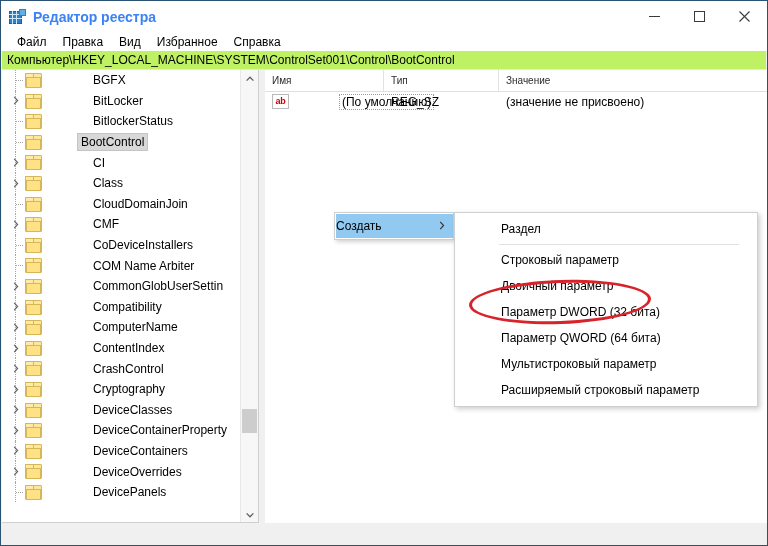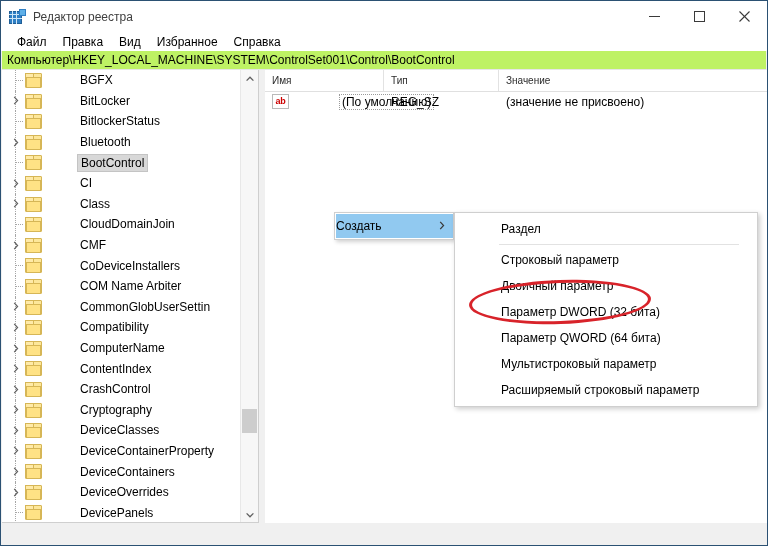--- a/index.html
+++ b/index.html
@@ -36,21 +36,21 @@
     background:
       linear-gradient(to right,transparent 3px,#cfe6f7 3px,#cfe6f7 4px,transparent 4px),
       linear-gradient(to right,transparent 7px,#cfe6f7 7px,#cfe6f7 8px,transparent 8px),
       linear-gradient(to bottom,transparent 3px,#cfe6f7 3px,#cfe6f7 4px,transparent 4px),
       linear-gradient(to bottom,transparent 7px,#cfe6f7 7px,#cfe6f7 8px,transparent 8px);
   }
   .app-icon .spark{
     position:absolute;right:-1px;top:0px;width:5px;height:5px;
     background:#5fb0e8;border:1px solid #2f7fc4;
   }
-  .title-text{font-size:12px;color:#404040;}
+  .title-text{font-size:14px;color:#3b82f6;font-weight:bold;}
 
   .wincontrols{position:absolute;right:0;top:0;height:31px;display:flex;}
   .wc{width:45px;height:31px;display:flex;align-items:center;justify-content:center;}
   .wc svg{display:block;}
 
   
   .menubar{
     position:absolute;left:0;top:31px;width:766px;height:19px;
     background:#ffffff;display:flex;align-items:center;
     padding-left:8px;box-sizing:border-box;
@@ -103,21 +103,21 @@
     background:#fde79a;border:1px solid #d6b656;border-radius:1px;
   }
   .folder .tab{
     position:absolute;left:0;top:0;width:7px;height:3px;
     background:#ffeaa8;border:1px solid #d6b656;border-bottom:none;
   }
   .folder .front{
     position:absolute;left:1px;top:4px;width:13px;height:9px;
     background:#ffe285;border:1px solid #d6b656;
   }
-  .tnode .lbl{margin-left:0;}
+  .tnode .lbl{margin-left:13px;}
   .tnode.sel .lbl{
     background:#d8d8d8;border:1px solid #c4c4c4;
     padding:0 3px;margin-left:-3px;line-height:16px;
   }
 
   
   .vsb{
     position:absolute;right:0;top:0;width:17px;height:453px;
     background:#f7f7f7;border-left:1px solid #e8e8e8;
   }
@@ -290,34 +290,20 @@
           </div>
           <div class="tnode">
             <span class="guide"></span>
             <span class="guide-h"></span>
             <span class="folder">
               <span class="back"></span>
               <span class="tab"></span>
               <span class="front"></span>
             </span>
             <span class="lbl">BitlockerStatus</span>
-          </div>
-          <div class="tnode">
-            <span class="guide"></span>
-            <span class="arrow">
-              <svg width="6" height="9" viewBox="0 0 6 9">
-                <path d="M1.2 0.8 L4.6 4.5 L1.2 8.2" fill="none" stroke="#606060" stroke-width="1.2"></path>
-              </svg>
-            </span>
-            <span class="folder">
-              <span class="back"></span>
-              <span class="tab"></span>
-              <span class="front"></span>
-            </span>
-            <span class="lbl">Bluetooth</span>
           </div>
           <div class="tnode sel">
             <span class="guide"></span>
             <span class="guide-h"></span>
             <span class="folder">
               <span class="back"></span>
               <span class="tab"></span>
               <span class="front"></span>
             </span>
             <span class="lbl">BootControl</span>

